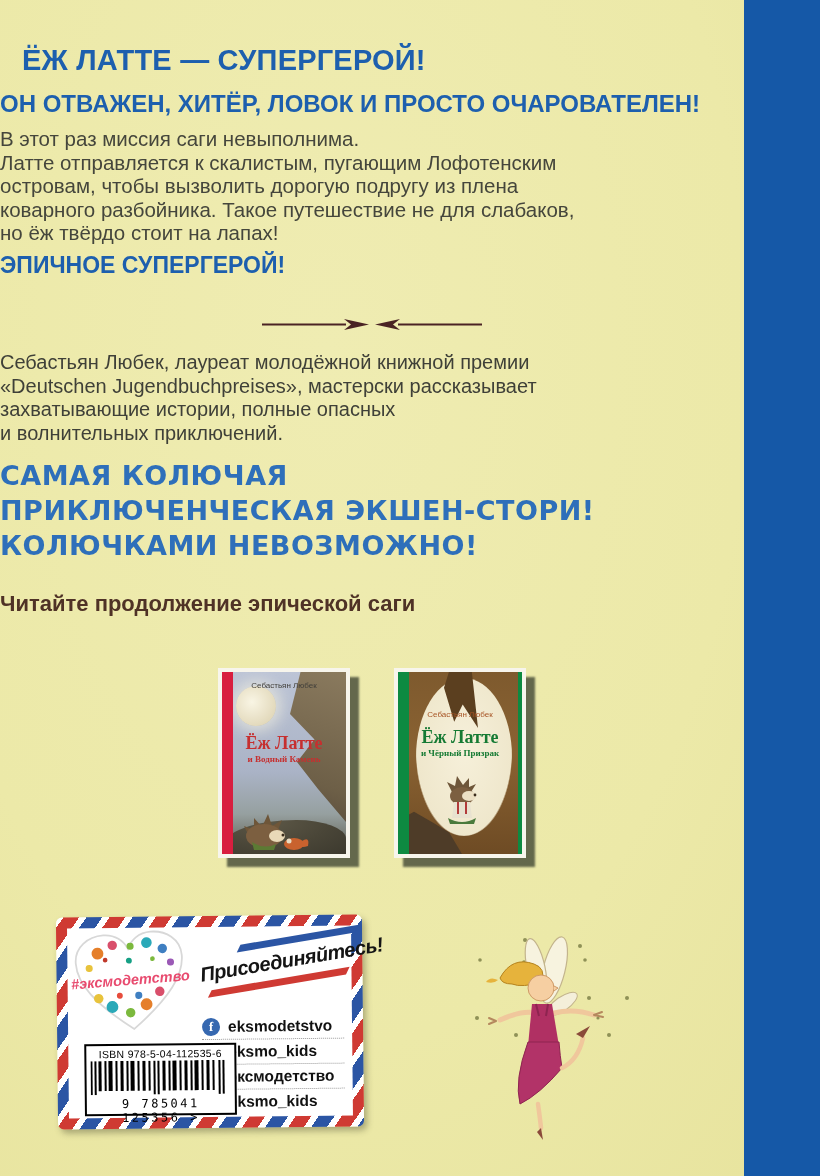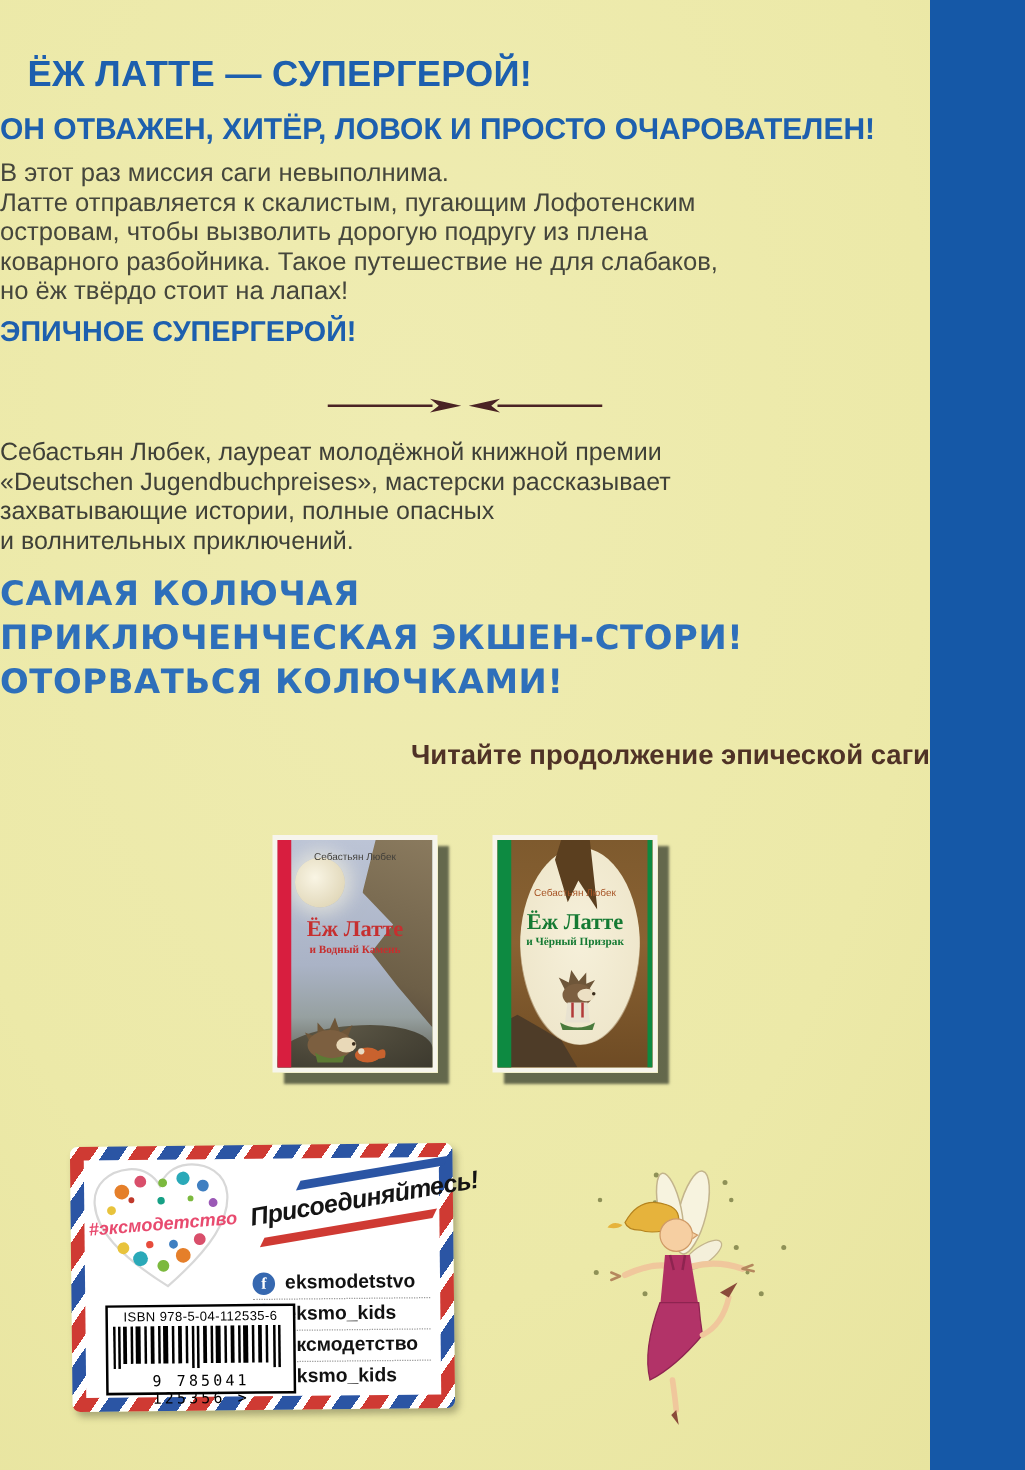--- a/index.html
+++ b/index.html
@@ -10,21 +10,21 @@
           overflow:hidden; }
   .side-band { position:absolute; top:0; right:0; width:76px; height:1176px; background:#1558a7; }
 
   .h1 { position:absolute; top:44px; width:744px; font-size:29px; font-weight:bold; color:#1d5fae; letter-spacing:0.2px;margin-left:22px; }
   .h2 { position:absolute; top:90px; width:744px; font-size:24px; font-weight:bold; color:#1d5fae; }
   .intro { position:absolute; top:127px; width:744px; font-size:20.5px; line-height:23.5px; color:#45463c; }
   .tagline { position:absolute; top:251px; width:744px; font-size:23px; line-height:29px; font-weight:bold; color:#1d5fae; }
   .divider { position:absolute; top:318px; left:0; width:744px; display:flex; justify-content:center; }
   .author { position:absolute; top:351px; width:744px; font-size:20px; line-height:23.5px; color:#3f4038; }
   .promo { position:absolute; top:458px; width:744px; font-family:"DejaVu Sans", sans-serif; font-size:27px; line-height:35px; font-weight:bold; color:#2e6fba; letter-spacing:0.5px; }
-  .series { position:absolute; top:590px; width:744px; font-size:22px; line-height:28px; font-weight:bold; color:#4f3226;text-align:right; }
+  .series { position:absolute; top:590px; width:744px; font-size:22px; line-height:28px; font-weight:bold; color:#4f3226; }
 
   
   .books { position:absolute; top:668px; left:0; width:744px; display:flex; justify-content:center; gap:44px; }
   .book { position:relative; width:132px; height:190px; border:4px solid #f7f5ec; box-shadow:9px 9px 2px rgba(54,60,44,0.75); }
   .book-inner { position:relative; width:100%; height:100%; overflow:hidden; }
   .spine { position:absolute; left:0; top:0; bottom:0; width:11px; z-index:3; }
   .book1 .book-inner { background:linear-gradient(180deg,#bcc4d6 0%,#aab3c6 55%,#96a0a0 78%,#5c5a4c 100%); }
   .book2 .book-inner { background:linear-gradient(180deg,#7e5a2e 0%,#8a6232 45%,#6e4b24 100%); }
   .book2 .edge-strip { position:absolute; right:0; top:0; bottom:0; width:4px; background:#0d8a41; z-index:3; }
   .moon { position:absolute; left:14px; top:14px; width:40px; height:40px; border-radius:50%;
@@ -112,21 +112,21 @@
   <div class="author">
     <div>Себастьян Любек, лауреат молодёжной книжной премии</div>
     <div>«Deutschen Jugendbuchpreises», мастерски рассказывает</div>
     <div>захватывающие истории, полные опасных</div>
     <div>и волнительных приключений.</div>
   </div>
 
   <div class="promo">
     <div>САМАЯ КОЛЮЧАЯ</div>
     <div>ПРИКЛЮЧЕНЧЕСКАЯ ЭКШЕН-СТОРИ!</div>
-    <div>ОТОРВАТЬСЯ КОЛЮЧКАМИ!</div>
+    <div>КОЛЮЧКАМИ НЕВОЗМОЖНО!</div>
   </div>
 
   <div class="series">
     <div>Читайте продолжение эпической саги</div>
   </div>
 
   <div class="books">
 
     <div class="book book1">
       <div class="book-inner">

